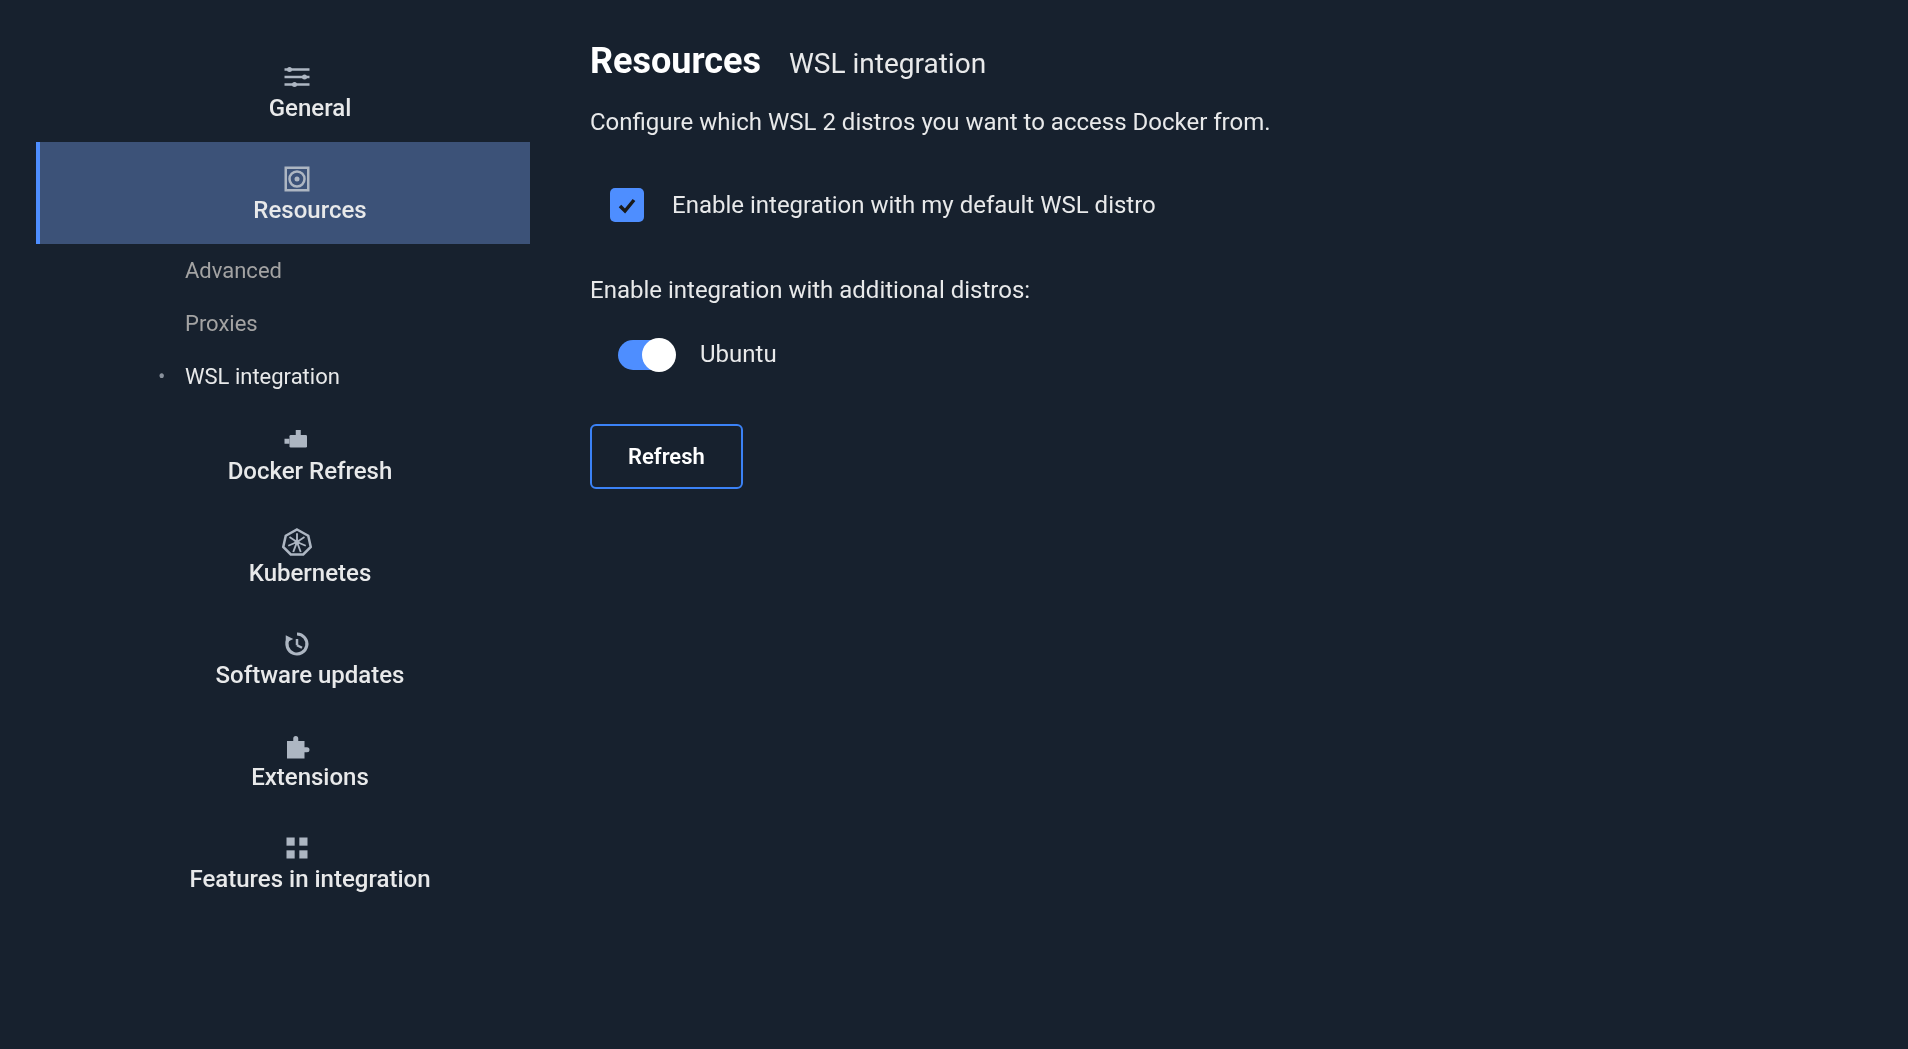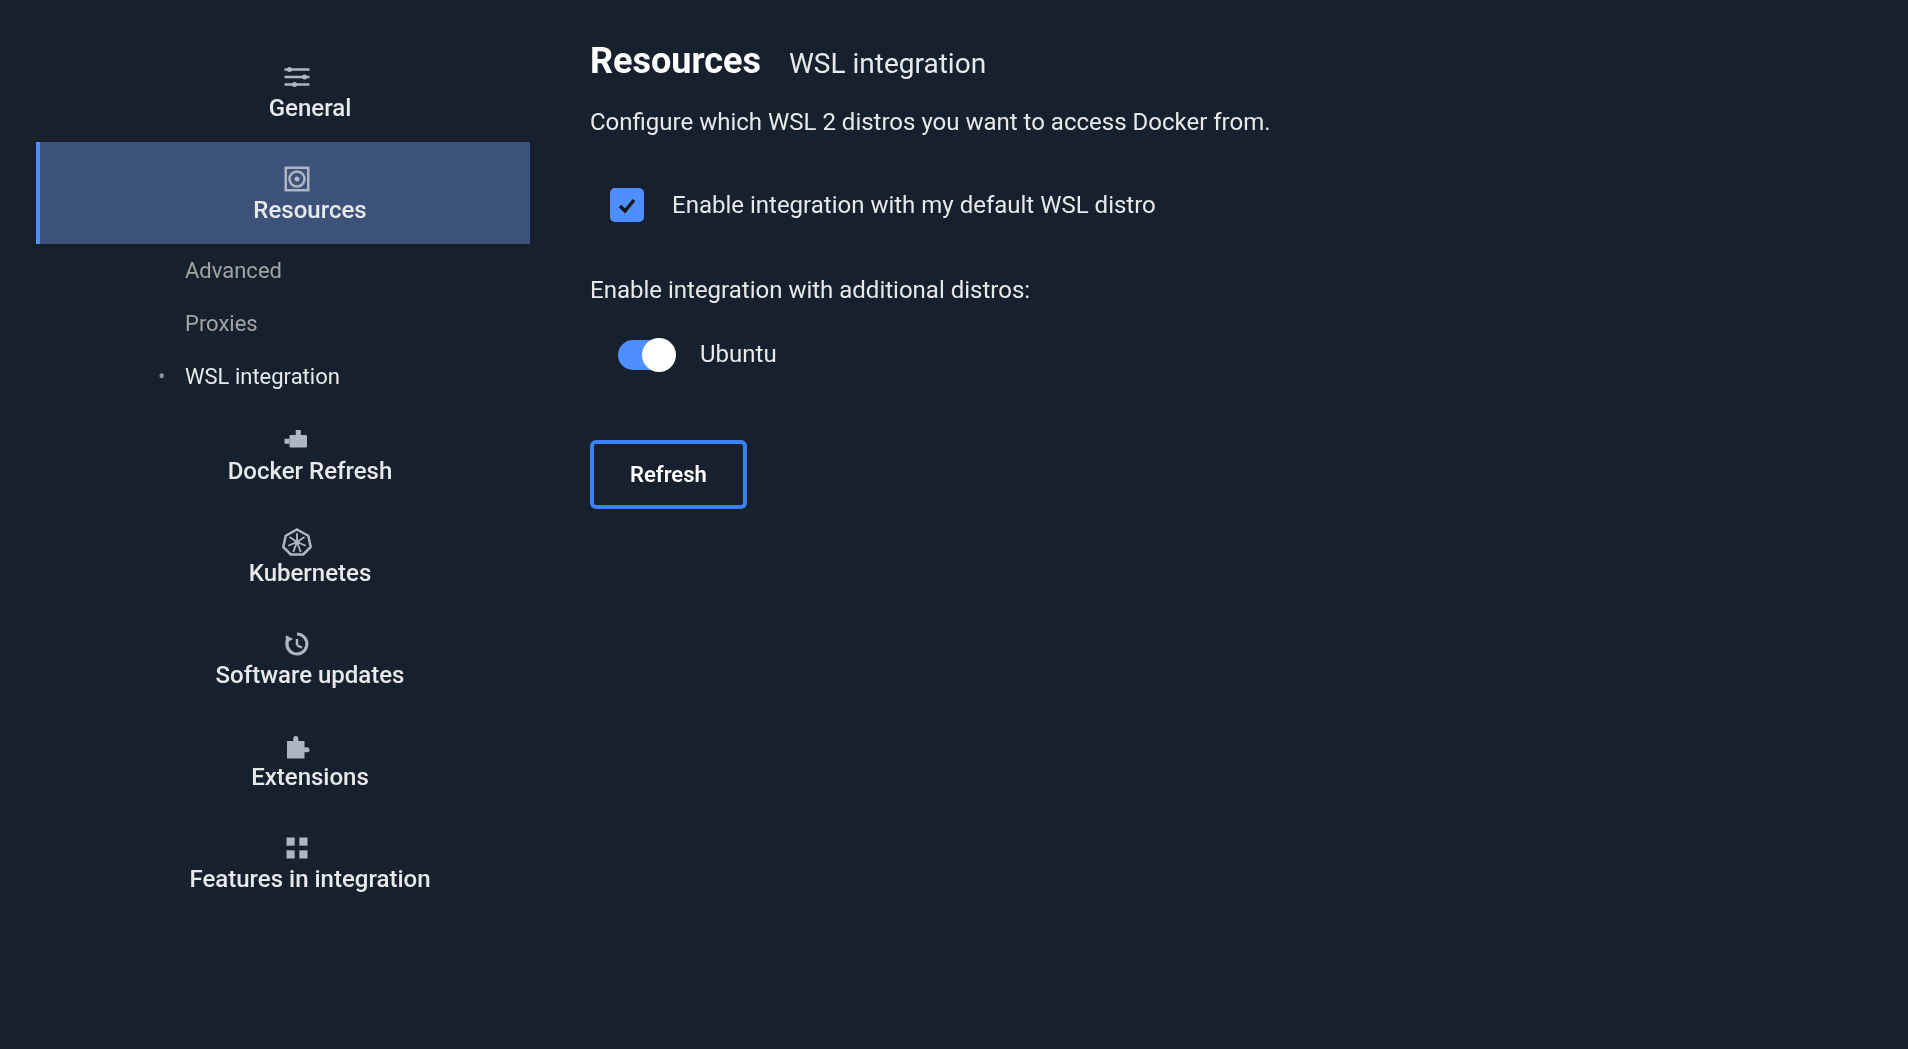--- a/index.html
+++ b/index.html
@@ -146,30 +146,29 @@
       width: 34px;
       height: 34px;
       background: #ffffff;
       border-radius: 50%;
     }
     .toggle-label {
       font-size: 24px;
       color: #e8e9ea;
     }
     .refresh-button {
-      border: 4px solid #3b82f6;
+      border: 2px solid #3b82f6;
       background: transparent;
       color: #ffffff;
       font-size: 22px;
       font-weight: 600;
       padding: 18px 36px;
       border-radius: 6px;
       cursor: pointer;
       font-family: inherit;
-      margin-top: 16px;
     }
   </style>
 </head>
 <body>
 
 <div class="sidebar">
 
   <div class="sidebar-item">
     <span class="icon">
       <svg viewBox="0 0 24 24" width="30" height="30">

